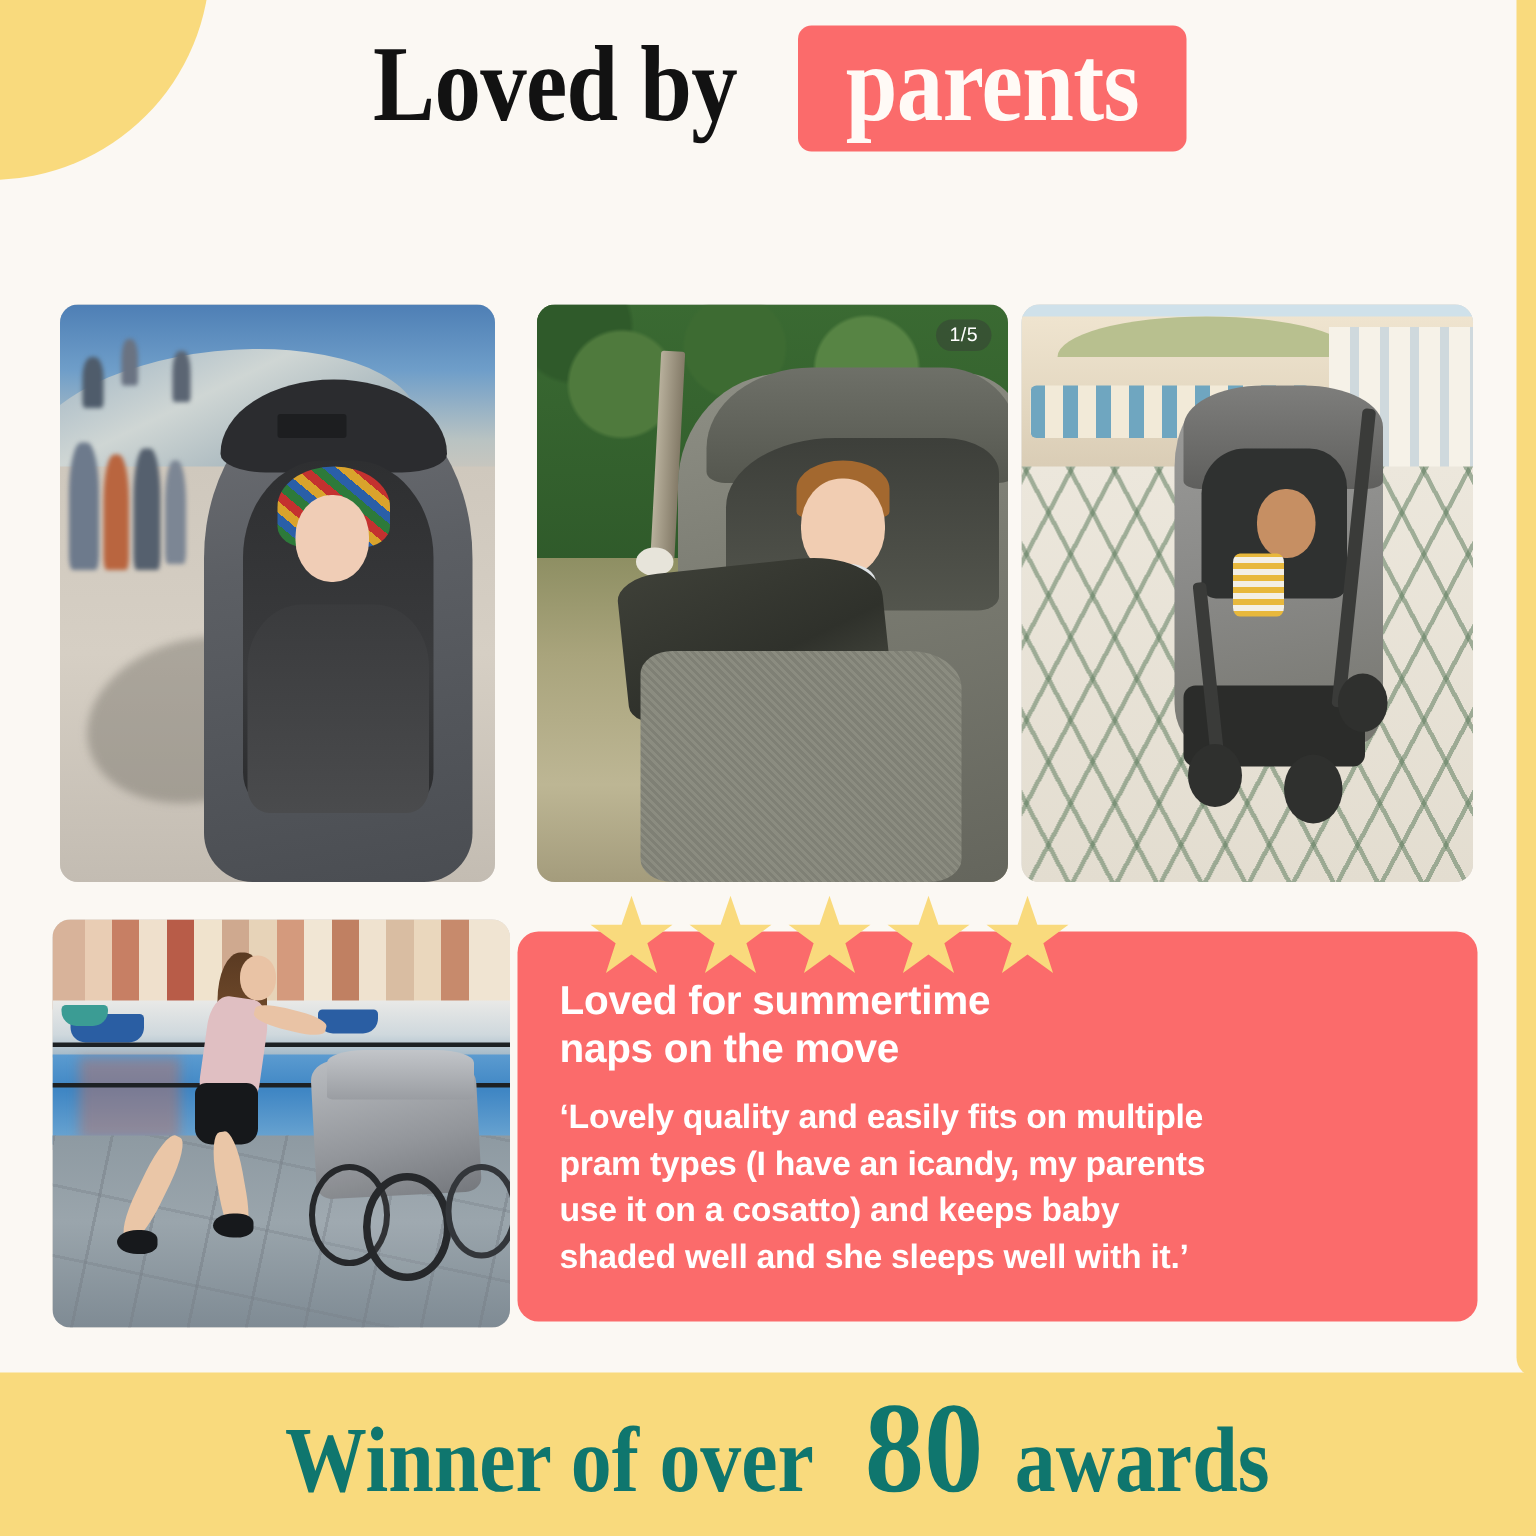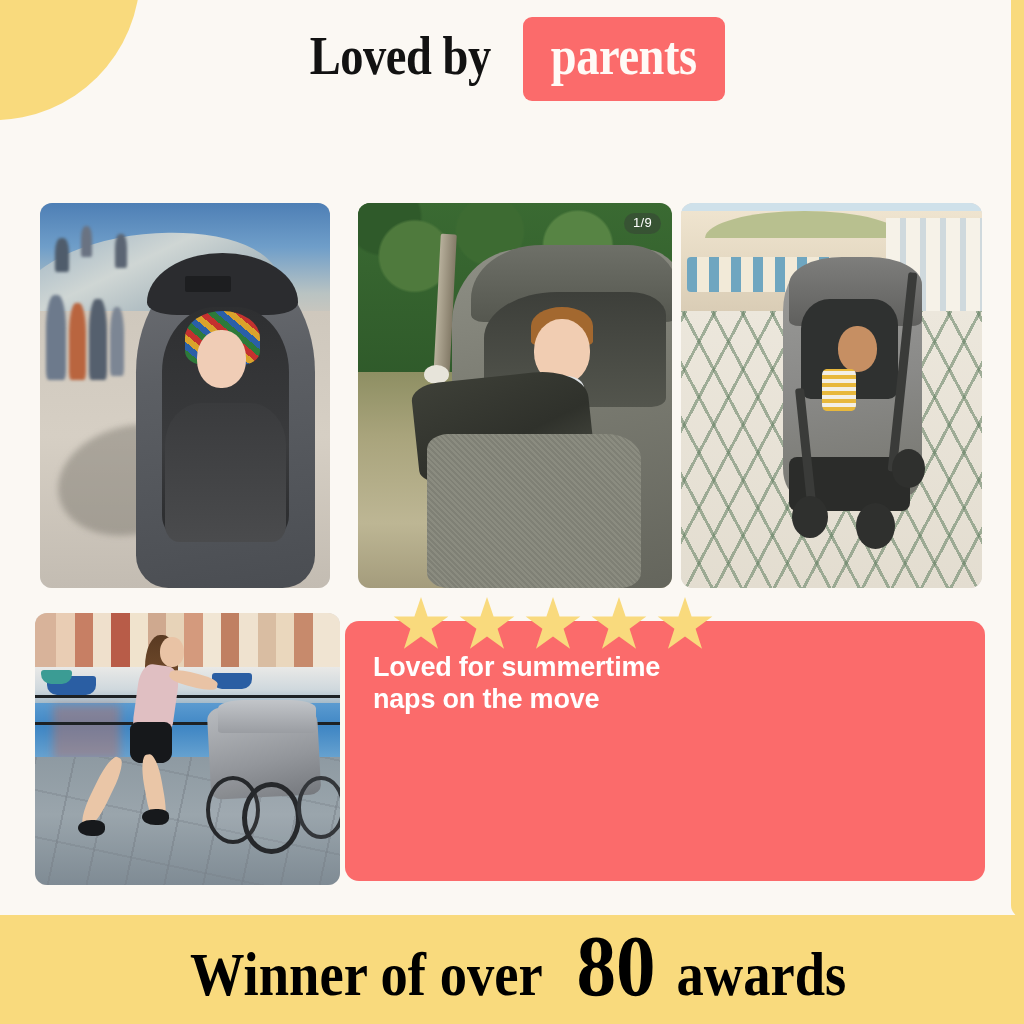--- a/index.html
+++ b/index.html
@@ -33,21 +33,21 @@
   .headline{
     position:absolute;left:0;top:14px;width:1024px;
     text-align:center;
     font-family:"Liberation Serif", serif;
     font-weight:bold;
     color:#121212;
     letter-spacing:-0.5px;
   }
   .hl-line{
     display:block;
-    font-size:54px;
+    font-size:72px;
     line-height:84px;
     white-space:nowrap;
   }
   .hl-line .plain{display:inline-block;transform:scaleX(.86);transform-origin:center;}
   .hl-chip{
     display:inline-block;
     background:#FB6B6B;
     color:#FFFAF6;
     border-radius:9px;
     padding:2px 16px 8px 16px;
@@ -115,21 +115,21 @@
     line-height:31px;
     font-weight:bold;
     margin:0;
     letter-spacing:-0.2px;
   }
 
   
   .banner-text{
     font-family:"Liberation Serif", serif;
     font-weight:bold;
-    color:#000000;
+    color:#0f766e;
     font-size:62px;
     line-height:70px;
     white-space:nowrap;
     display:flex;align-items:baseline;justify-content:center;gap:0;
   }
   .banner-text .bt{display:inline-block;transform:scaleX(.88);transform-origin:center;}
   .banner-text .big{
     font-size:86px;
     line-height:70px;
     padding:0 6px;
@@ -317,21 +317,21 @@
       <div class="p2-sheep"></div>
       <div class="p2-pram"></div>
       <div class="p2-hood"></div>
       <div class="p2-canopy"></div>
       <div class="p2-hair"></div>
       <div class="p2-face"></div>
       <div class="p2-bib"></div>
       <div class="p2-apron"></div>
       <div class="p2-mesh"></div>
     </div>
-    <div class="badge-count">1/9</div>
+    <div class="badge-count">1/5</div>
   </div>
 
   <div class="photo" id="photo-3">
     <div class="scene">
       <div class="p3-sky"></div>
       <div class="p3-bldg"></div>
       <div class="p3-roof"></div>
       <div class="p3-arches"></div>
       <div class="p3-cols"></div>
       <div class="p3-floor"></div>
@@ -377,20 +377,26 @@
       <div class="p4-shoe2"></div>
     </div>
   </div>
 
   <div class="testimonial-card">
     <div class="tm-inner">
       <div class="tm-heading">
         <span>Loved for summertime</span><br>
         <span>naps on the move</span>
       </div>
+      <div class="tm-quote">
+        <span>‘Lovely quality and easily fits on multiple</span><br>
+        <span>pram types (I have an icandy, my parents</span><br>
+        <span>use it on a cosatto) and keeps baby</span><br>
+        <span>shaded well and she sleeps well with it.’</span>
+      </div>
     </div>
   </div>
 
   <div class="stars" id="star-rating">
       <svg class="star" viewBox="0 0 100 96">
         <path d="M50 0 L61.8 34.5 L98.8 34.5 L68.9 56.5 L80.4 92 L50 70.1 L19.6 92 L31.1 56.5 L1.2 34.5 L38.2 34.5 Z" fill="#F9DA7D"></path>
       </svg>
       <svg class="star" viewBox="0 0 100 96">
         <path d="M50 0 L61.8 34.5 L98.8 34.5 L68.9 56.5 L80.4 92 L50 70.1 L19.6 92 L31.1 56.5 L1.2 34.5 L38.2 34.5 Z" fill="#F9DA7D"></path>
       </svg>

